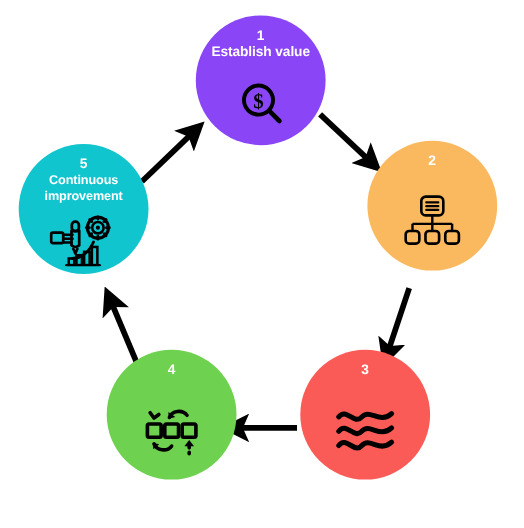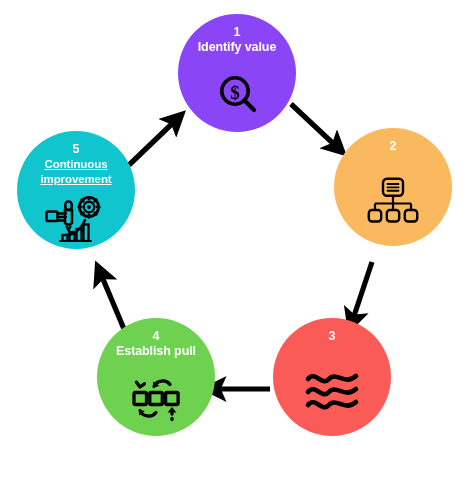--- a/index.html
+++ b/index.html
@@ -63,21 +63,21 @@
     align-items: center;
     justify-content: center;
   }
   
   #node-1 { left: 178px; top: 14px; }
   #node-2 { left: 334px; top: 128px; }
   #node-3 { left: 273px; top: 318px; }
   #node-4 { left: 97px;  top: 318px; }
   #node-5 { left: 17px;  top: 131px; }
 
-  #node-2 .label, #node-5 .label { font-size: 11.5px; text-decoration: underline; }
+  #node-2 .label, #node-5 .label { font-size: 11.5px; }
 </style>
 </head>
 <body>
 
 <div id="diagram">
 
   <svg class="arrows-layer" viewBox="0 0 476 480">
     <defs>
       <marker id="ah" markerWidth="5" markerHeight="5" refX="2.6" refY="2.5" orient="auto" markerUnits="strokeWidth">
         <path d="M0,0 L5,2.5 L0,5 L1.1,2.5 Z" fill="#000000"></path>
@@ -90,21 +90,21 @@
 
     <line x1="270" y1="389" x2="213" y2="389" stroke="#000000" stroke-width="5.2" stroke-linecap="butt" marker-end="url(#ah)"></line>
 
     <line x1="124" y1="329" x2="100" y2="272" stroke="#000000" stroke-width="5.2" stroke-linecap="butt" marker-end="url(#ah)"></line>
 
     <line x1="129" y1="165" x2="177" y2="119" stroke="#000000" stroke-width="5.2" stroke-linecap="butt" marker-end="url(#ah)"></line>
   </svg>
 
   <div class="node" id="node-1" style="background:#8a45f7">
     <div class="num">1</div>
-    <div class="label">Identify value</div>
+    <div class="label">Establish value</div>
     <div class="glyph">
       <svg width="44" height="44" viewBox="0 0 44 44">
         <circle cx="20" cy="19" r="13.2" fill="none" stroke="#000" stroke-width="3.6"></circle>
         <line x1="29.6" y1="28.6" x2="39" y2="38" stroke="#000" stroke-width="4.2" stroke-linecap="round"></line>
         <text x="20" y="26.5" font-family="'Liberation Serif', serif" font-size="19" font-weight="bold" fill="#000" text-anchor="middle">$</text>
       </svg>
     </div>
   </div>
 
   <div class="node" id="node-2" style="background:#fab95e">
@@ -133,21 +133,20 @@
       <svg width="56" height="44" viewBox="0 0 56 44">
         <path d="M4,10 C11,1 18,18 25,10 C32,2 41,17 52,7" fill="none" stroke="#000" stroke-width="4.6" stroke-linecap="round"></path>
         <path d="M4,23 C11,14 18,31 25,23 C32,15 41,30 52,20" fill="none" stroke="#000" stroke-width="4.6" stroke-linecap="round"></path>
         <path d="M4,36 C11,27 18,44 25,36 C32,28 41,43 52,33" fill="none" stroke="#000" stroke-width="4.6" stroke-linecap="round"></path>
       </svg>
     </div>
   </div>
 
   <div class="node" id="node-4" style="background:#6fd150">
     <div class="num">4</div>
-    <div class="label">Establish pull</div>
     <div class="glyph">
       <svg width="52" height="48" viewBox="0 0 52 48">
         <rect x="4" y="18.5" width="12.5" height="12" rx="1.6" fill="none" stroke="#000" stroke-width="3.3"></rect>
         <rect x="19.8" y="18.5" width="12.5" height="12" rx="1.6" fill="none" stroke="#000" stroke-width="3.3"></rect>
         <rect x="35.6" y="18.5" width="12.5" height="12" rx="1.6" fill="none" stroke="#000" stroke-width="3.3"></rect>
         <path d="M24,12.5 A9,8 0 0 1 40,10.5" fill="none" stroke="#000" stroke-width="3.3" stroke-linecap="round"></path>
         <path d="M23,7.5 L23.6,13.6 L29.4,12.1 Z" fill="#000"></path>
         <path d="M10,36.5 A9,8 0 0 0 26,38.5" fill="none" stroke="#000" stroke-width="3.3" stroke-linecap="round"></path>
         <path d="M9.4,41.5 L8.9,35.4 L14.7,36.9 Z" fill="#000"></path>
         <path d="M6.5,8.2 L10,13 L14.4,9.8" fill="none" stroke="#000" stroke-width="3.3" stroke-linecap="round" stroke-linejoin="round"></path>

